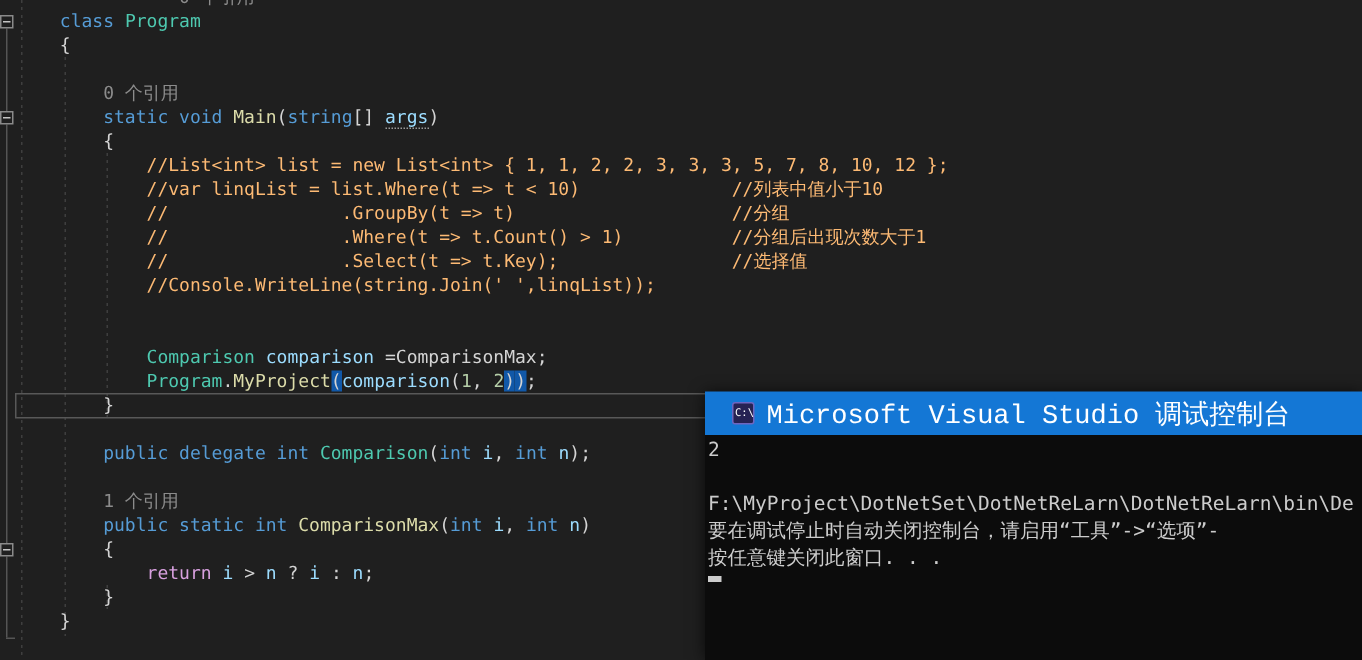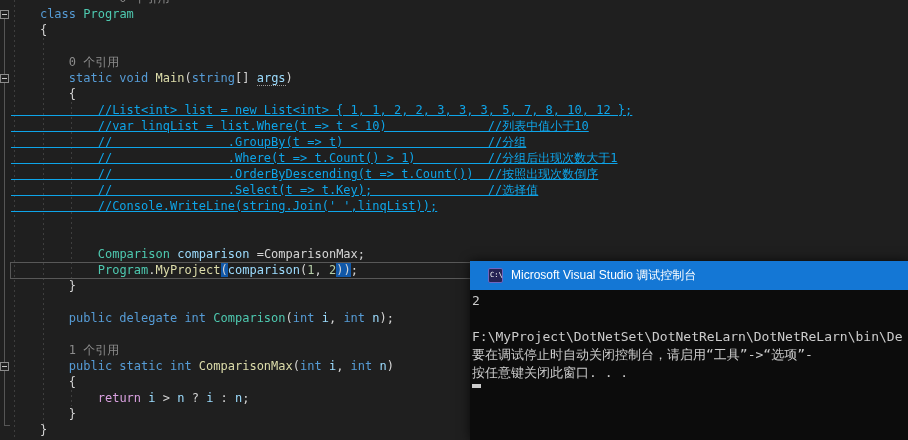--- a/index.html
+++ b/index.html
@@ -31,42 +31,42 @@
     border:1px solid #585858; z-index:1;
   }
   .code { position:absolute; left:11px; top:-10px; z-index:2; }
   .line { height:16px; line-height:16px; font-size:12px; white-space:pre; color:#d4d4d4; }
   .kw   { color:#569cd6; }
   .ctrl { color:#d8a0df; }
   .type { color:#4ec9b0; }
   .m    { color:#dcdcaa; }
   .v    { color:#9cdcfe;margin-top:34px; }
   .n    { color:#b5cea8; }
-  .c    { color:#0ea5e9;text-decoration:underline; }
+  .c    { color:#fdba74; }
   .p    { color:#d4d4d4; }
   .lens { color:#8c8c8c; }
   .hl   { background:#1158a8; }
   .args { border-bottom:1px dotted #9a9a9a; }
   
   .console-window {
     position:absolute; left:470px; top:261px; width:438px; height:179px;
     z-index:10; box-shadow:0 0 10px rgba(0,0,0,.7);
   }
   .titlebar {
     height:29px; background:#1477d5; display:flex; align-items:center;
     padding-left:18px; gap:8px;
   }
   .cicon {
     width:15px; height:15px; background:#262253; border:1px solid #6e66c0; border-radius:2px;
     color:#fff; font-size:7px; line-height:13px; text-align:left; padding-left:1px;
     font-family:"DejaVu Sans Mono",monospace; flex:0 0 auto;
   }
   .ctitle {
-    color:#ffffff; font-size:12px;
-    font-family:Liberation Sans, sans-serif; white-space:nowrap;text-align:center;
+    color:#ffffff; font-size:18px;
+    font-family:Liberation Mono, monospace; white-space:nowrap;text-align:center;
   }
   .cbody {
     position:relative; height:150px; background:#0c0c0c; color:#cccccc;
     padding:2px 0 0 2px; overflow:hidden;
   }
   .cline { height:18px; line-height:18px; font-size:13px; white-space:pre; }
   .cursor { display:inline-block; width:9px; height:4px; background:#cccccc; margin-top:2px; vertical-align:top; }
 </style>
 </head>
 <body>
@@ -92,21 +92,20 @@
         <div class="line"><span class="p">    </span><span class="kw">class </span><span class="type">Program</span></div>
         <div class="line"><span class="p">    {</span></div>
         <div class="line"></div>
         <div class="line"><span class="lens">        0 个引用</span></div>
         <div class="line"><span class="p">        </span><span class="kw">static void </span><span class="m">Main</span><span class="p">(</span><span class="kw">string</span><span class="p">[] </span><span class="v args">args</span><span class="p">)</span></div>
         <div class="line"><span class="p">        {</span></div>
         <div class="line"><span class="c">            //List&lt;int&gt; list = new List&lt;int&gt; { 1, 1, 2, 2, 3, 3, 3, 5, 7, 8, 10, 12 };</span></div>
         <div class="line"><span class="c">            //var linqList = list.Where(t =&gt; t &lt; 10)              //列表中值小于10</span></div>
         <div class="line"><span class="c">            //                .GroupBy(t =&gt; t)                    //分组</span></div>
         <div class="line"><span class="c">            //                .Where(t =&gt; t.Count() &gt; 1)          //分组后出现次数大于1</span></div>
-        <div class="line"><span class="c">            //                .OrderByDescending(t =&gt; t.Count())  //按照出现次数倒序</span></div>
         <div class="line"><span class="c">            //                .Select(t =&gt; t.Key);                //选择值</span></div>
         <div class="line"><span class="c">            //Console.WriteLine(string.Join(' ',linqList));</span></div>
         <div class="line"></div>
         <div class="line"></div>
         <div class="line"><span class="p">            </span><span class="type">Comparison</span><span class="p"> </span><span class="v">comparison</span><span class="p"> =ComparisonMax;</span></div>
         <div class="line"><span class="p">            </span><span class="type">Program</span><span class="p">.</span><span class="m">MyProject</span><span class="p hl">(</span><span class="v">comparison</span><span class="p">(</span><span class="n">1</span><span class="p">, </span><span class="n">2</span><span class="p hl">)</span><span class="p hl">)</span><span class="p">;</span></div>
         <div class="line"><span class="p">        }</span></div>
         <div class="line"></div>
         <div class="line"><span class="p">        </span><span class="kw">public delegate int </span><span class="type">Comparison</span><span class="p">(</span><span class="kw">int</span><span class="p"> </span><span class="v">i</span><span class="p">, </span><span class="kw">int</span><span class="p"> </span><span class="v">n</span><span class="p">);</span></div>
         <div class="line"></div>

